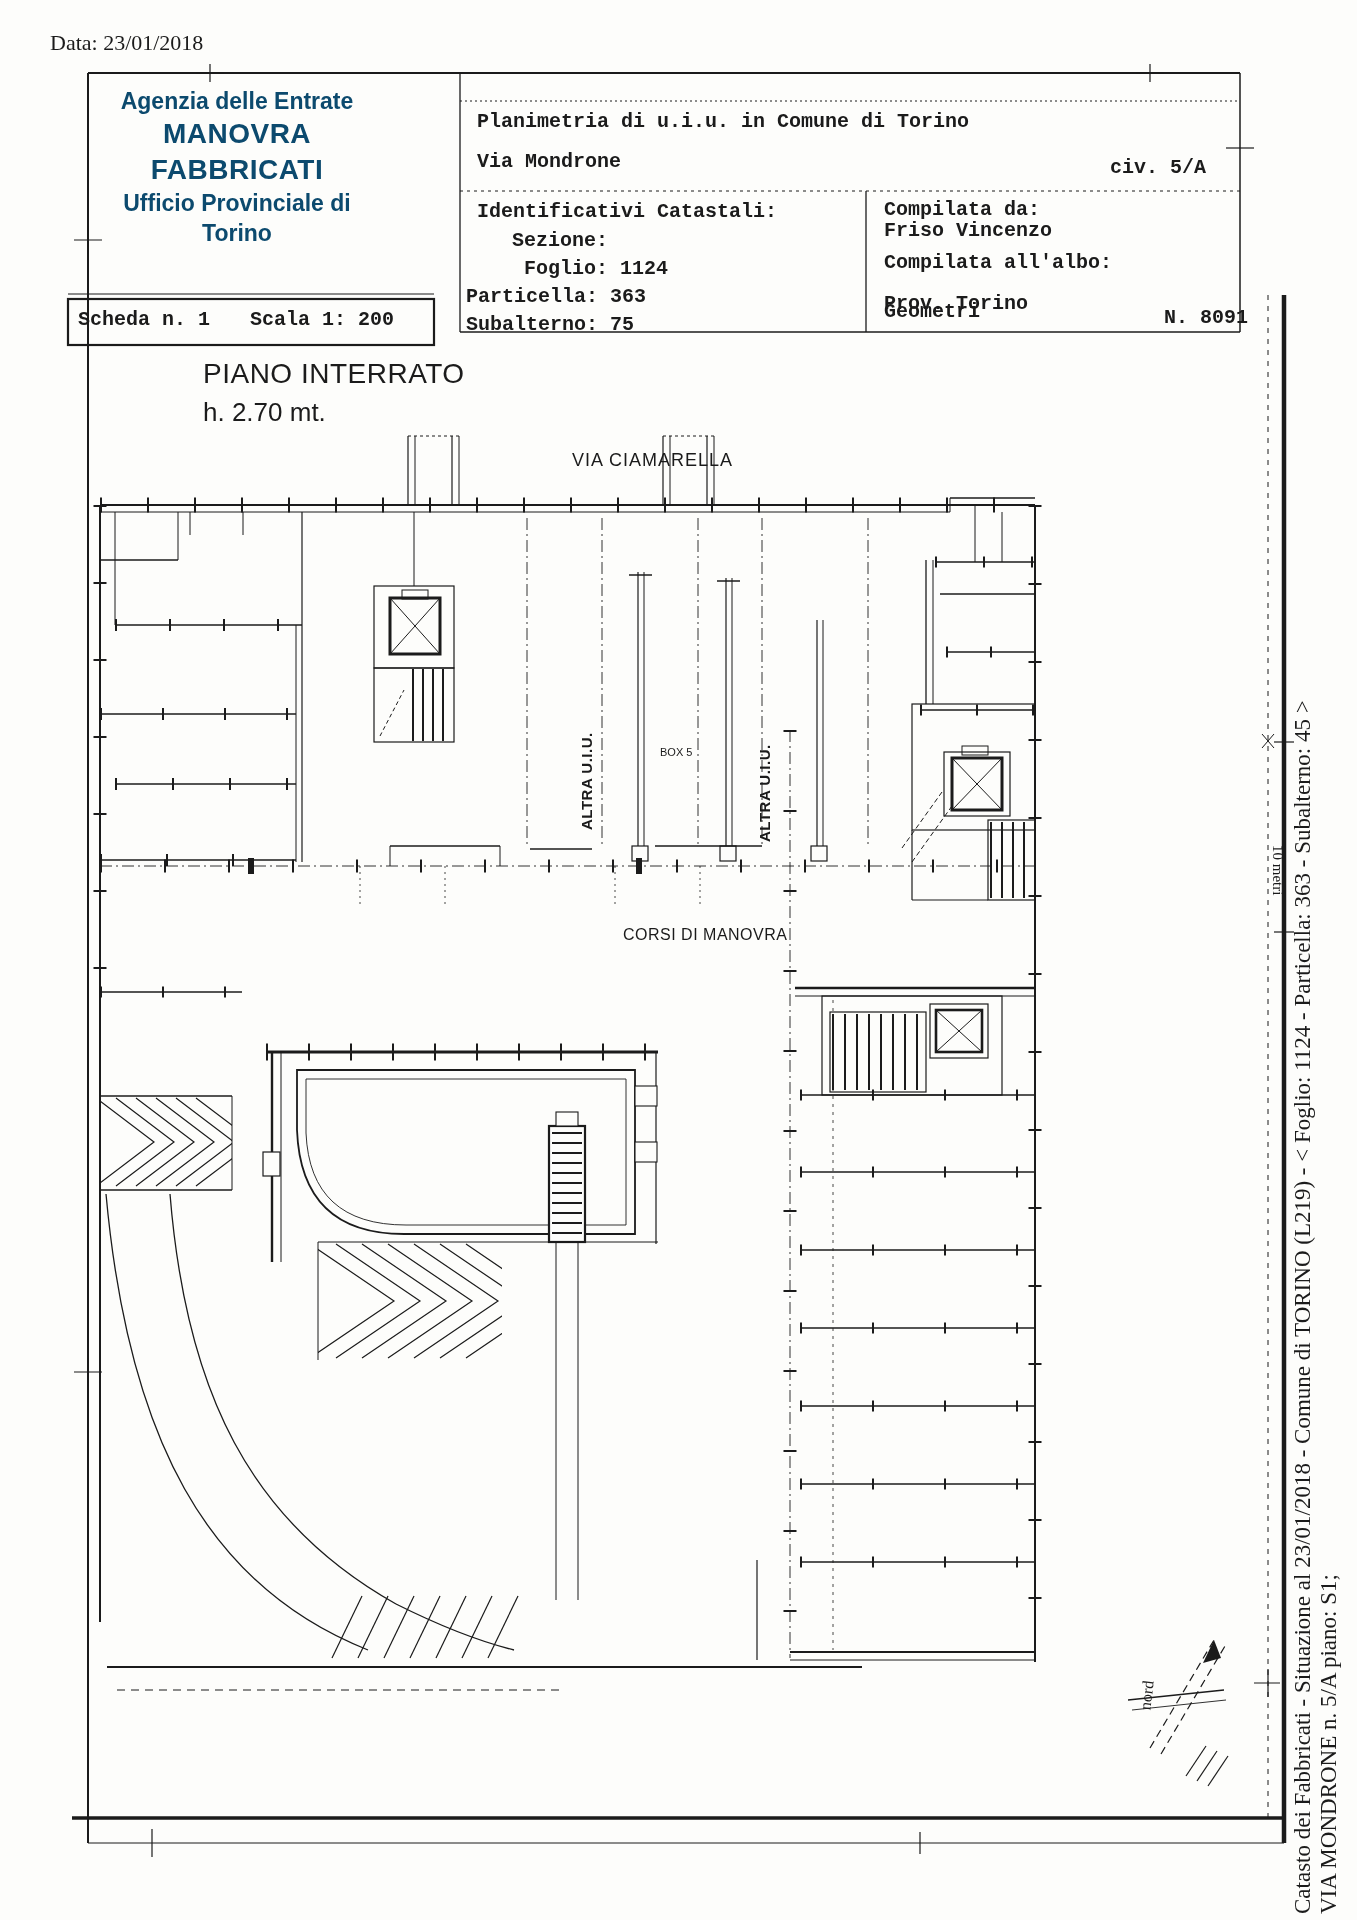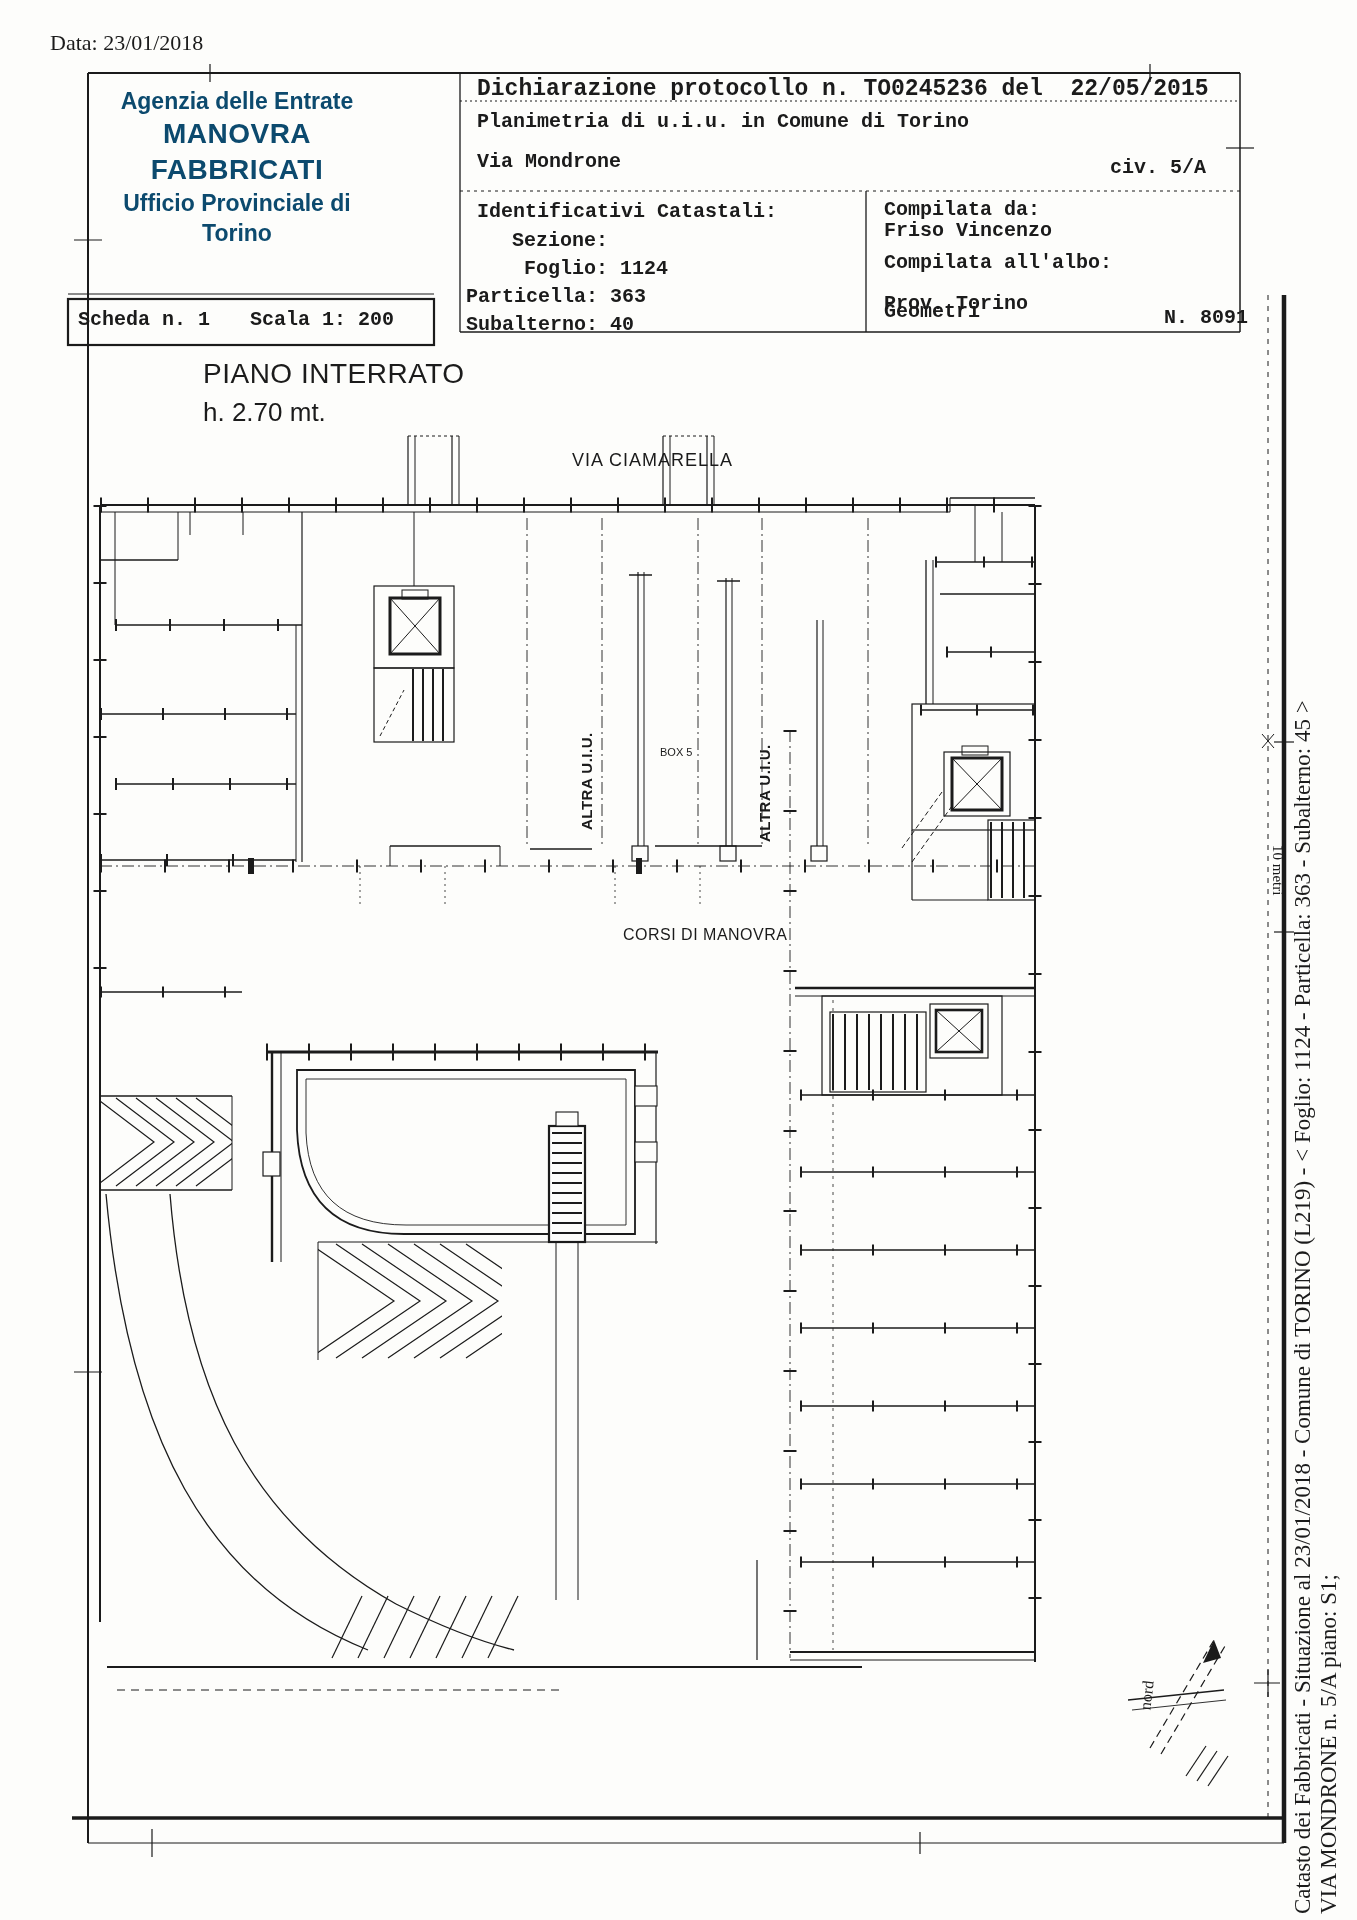--- a/index.html
+++ b/index.html
@@ -318,30 +318,29 @@
 
   <div class="t serif" style="left:50px;top:30px;font-size:22px;">Data: 23/01/2018</div>
 
   <div class="agency">
     <div class="a1">Agenzia delle Entrate</div>
     <div class="a2">MANOVRA FABBRICATI</div>
     <div class="a1">Ufficio Provinciale di</div>
     <div class="a1">Torino</div>
   </div>
 
-  <div class="t mono" style="left:477px;top:76px;font-size:23px;">Dichiarazione protocollo n. TO0245236 del  22/05/2015</div>
   <div class="t mono" style="left:477px;top:110px;font-size:20px;">Planimetria di u.i.u. in Comune di Torino</div>
   <div class="t mono" style="left:477px;top:150px;font-size:20px;">Via Mondrone</div>
   <div class="t mono" style="left:1110px;top:156px;font-size:20px;">civ. 5/A</div>
 
   <div class="t mono" style="left:477px;top:200px;font-size:20px;">Identificativi Catastali:</div>
   <div class="t mono" style="left:512px;top:229px;font-size:20px;">Sezione:</div>
   <div class="t mono" style="left:524px;top:257px;font-size:20px;"><span>Foglio:</span><span style="margin-left:12px;">1124</span></div>
   <div class="t mono" style="left:466px;top:285px;font-size:20px;"><span>Particella:</span><span style="margin-left:12px;">363</span></div>
-  <div class="t mono" style="left:466px;top:313px;font-size:20px;"><span>Subalterno:</span><span style="margin-left:12px;">40</span></div>
+  <div class="t mono" style="left:466px;top:313px;font-size:20px;"><span>Subalterno:</span><span style="margin-left:12px;">75</span></div>
 
   <div class="t mono" style="left:884px;top:198px;font-size:20px;">Compilata da:</div>
   <div class="t mono" style="left:884px;top:219px;font-size:20px;">Friso Vincenzo</div>
   <div class="t mono" style="left:884px;top:251px;font-size:20px;">Compilata all'albo:</div>
   <div class="t mono" style="left:884px;top:272px;font-size:20px;margin-top:28px;">Geometri</div>
   <div class="t mono" style="left:884px;top:292px;font-size:20px;">Prov. Torino</div>
   <div class="t mono" style="left:1164px;top:306px;font-size:20px;">N. 8091</div>
 
   <div class="t mono" style="left:78px;top:308px;font-size:20px;text-align:center;">Scheda n. 1</div>
   <div class="t mono" style="left:250px;top:308px;font-size:20px;">Scala 1: 200</div>

